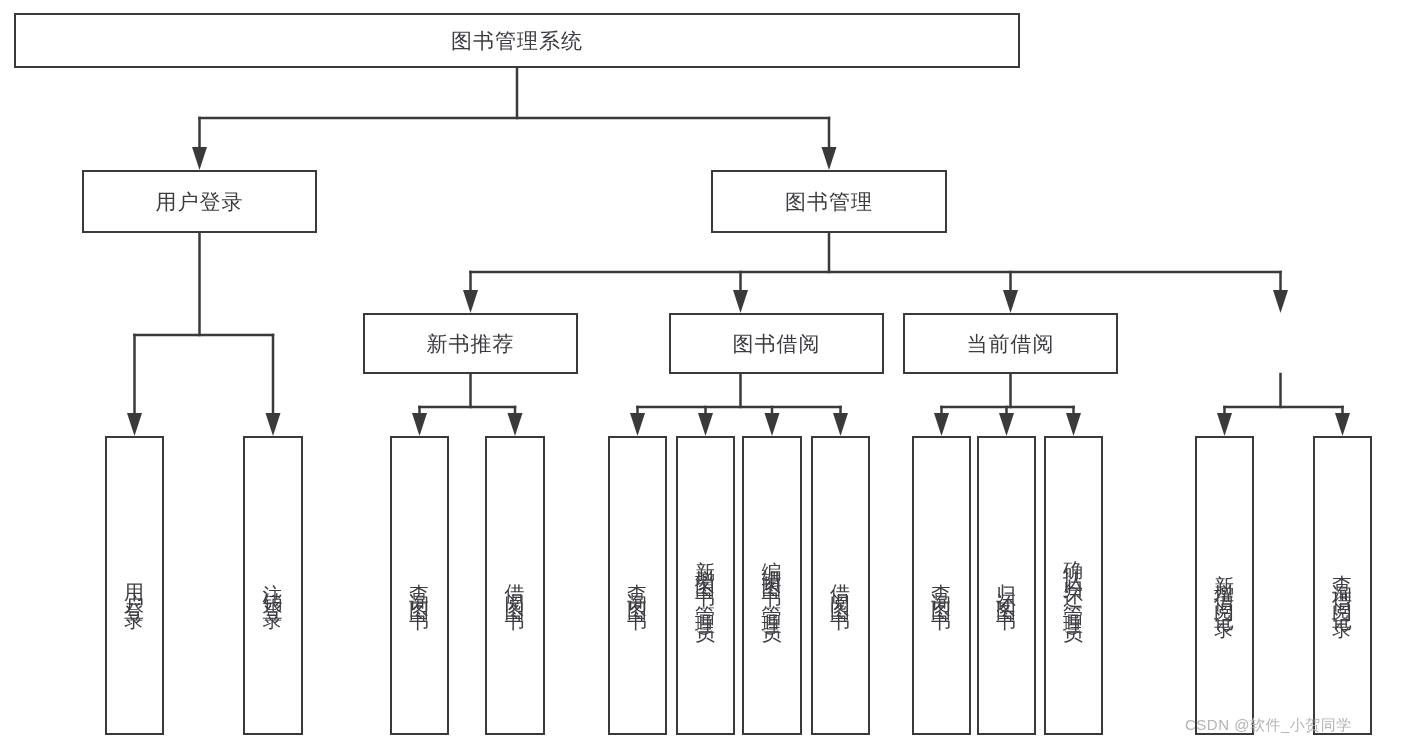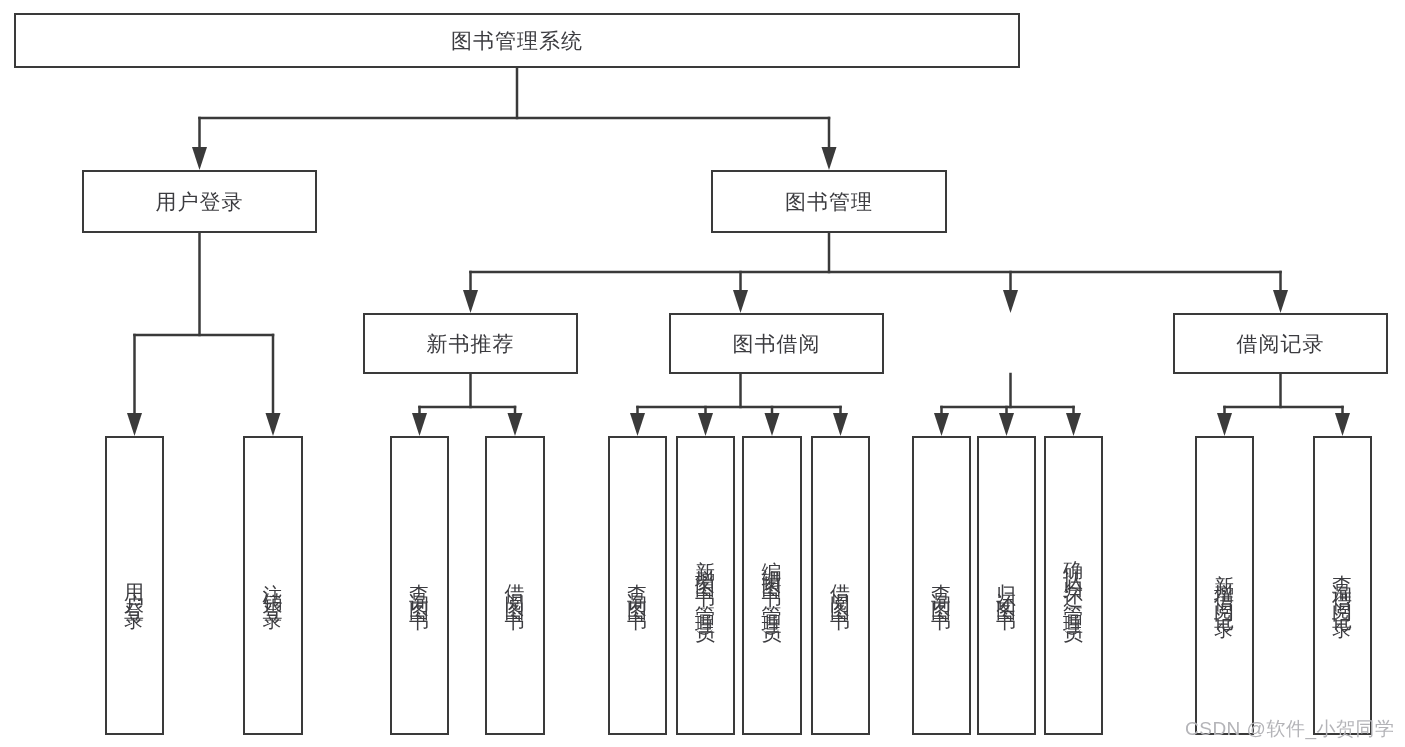--- a/index.html
+++ b/index.html
@@ -12,21 +12,21 @@
     display:flex;align-items:center;justify-content:center;
     color:#3c3c40;font-size:21px;letter-spacing:1px;white-space:nowrap;
   }
   .leaf{border-width:2px;}
   .leaf .lbl{
     writing-mode:vertical-rl;text-orientation:mixed;
     font-size:20px;letter-spacing:9px;line-height:1;white-space:normal;
   }
   #watermark{
     position:absolute;z-index:3;left:1185px;top:716px;
-    color:#b4b4b8;font-size:19px;letter-spacing:0.5px;white-space:nowrap;
+    color:#b4b4b8;font-size:15px;letter-spacing:0.5px;white-space:nowrap;
   }
 </style>
 </head>
 <body>
 
 <div id="canvas">
 
   <svg id="wires" width="1405" height="747" viewBox="0 0 1405 747" xmlns="http://www.w3.org/2000/svg">
     <g stroke="#3a3a3a" stroke-width="2.5" stroke-linecap="square" fill="none">
 
@@ -103,22 +103,22 @@
   <div class="node" style="left:711px;top:170px;width:236px;height:63px;text-align:center;">
     <span class="lbl">图书管理</span>
   </div>
 
   <div class="node" style="left:363px;top:313px;width:215px;height:61px;justify-content:center;">
     <span class="lbl">新书推荐</span>
   </div>
   <div class="node" style="left:633px;top:313px;width:215px;height:61px;margin-left:36px;">
     <span class="lbl">图书借阅</span>
   </div>
-  <div class="node" style="left:1173px;top:313px;width:215px;height:61px;">
-    <span class="lbl">借阅记录</span>
+  <div class="node" style="left:903px;top:313px;width:215px;height:61px;">
+    <span class="lbl">当前借阅</span>
   </div>
 
   <div class="node leaf" style="left:105px;top:436px;width:59px;height:299px;">
     <span class="lbl">用户登录</span>
   </div>
   <div class="node leaf" style="left:243px;top:436px;width:60px;height:299px;">
     <span class="lbl">注销登录</span>
   </div>
 
   <div class="node leaf" style="left:390px;top:436px;width:59px;height:299px;">

